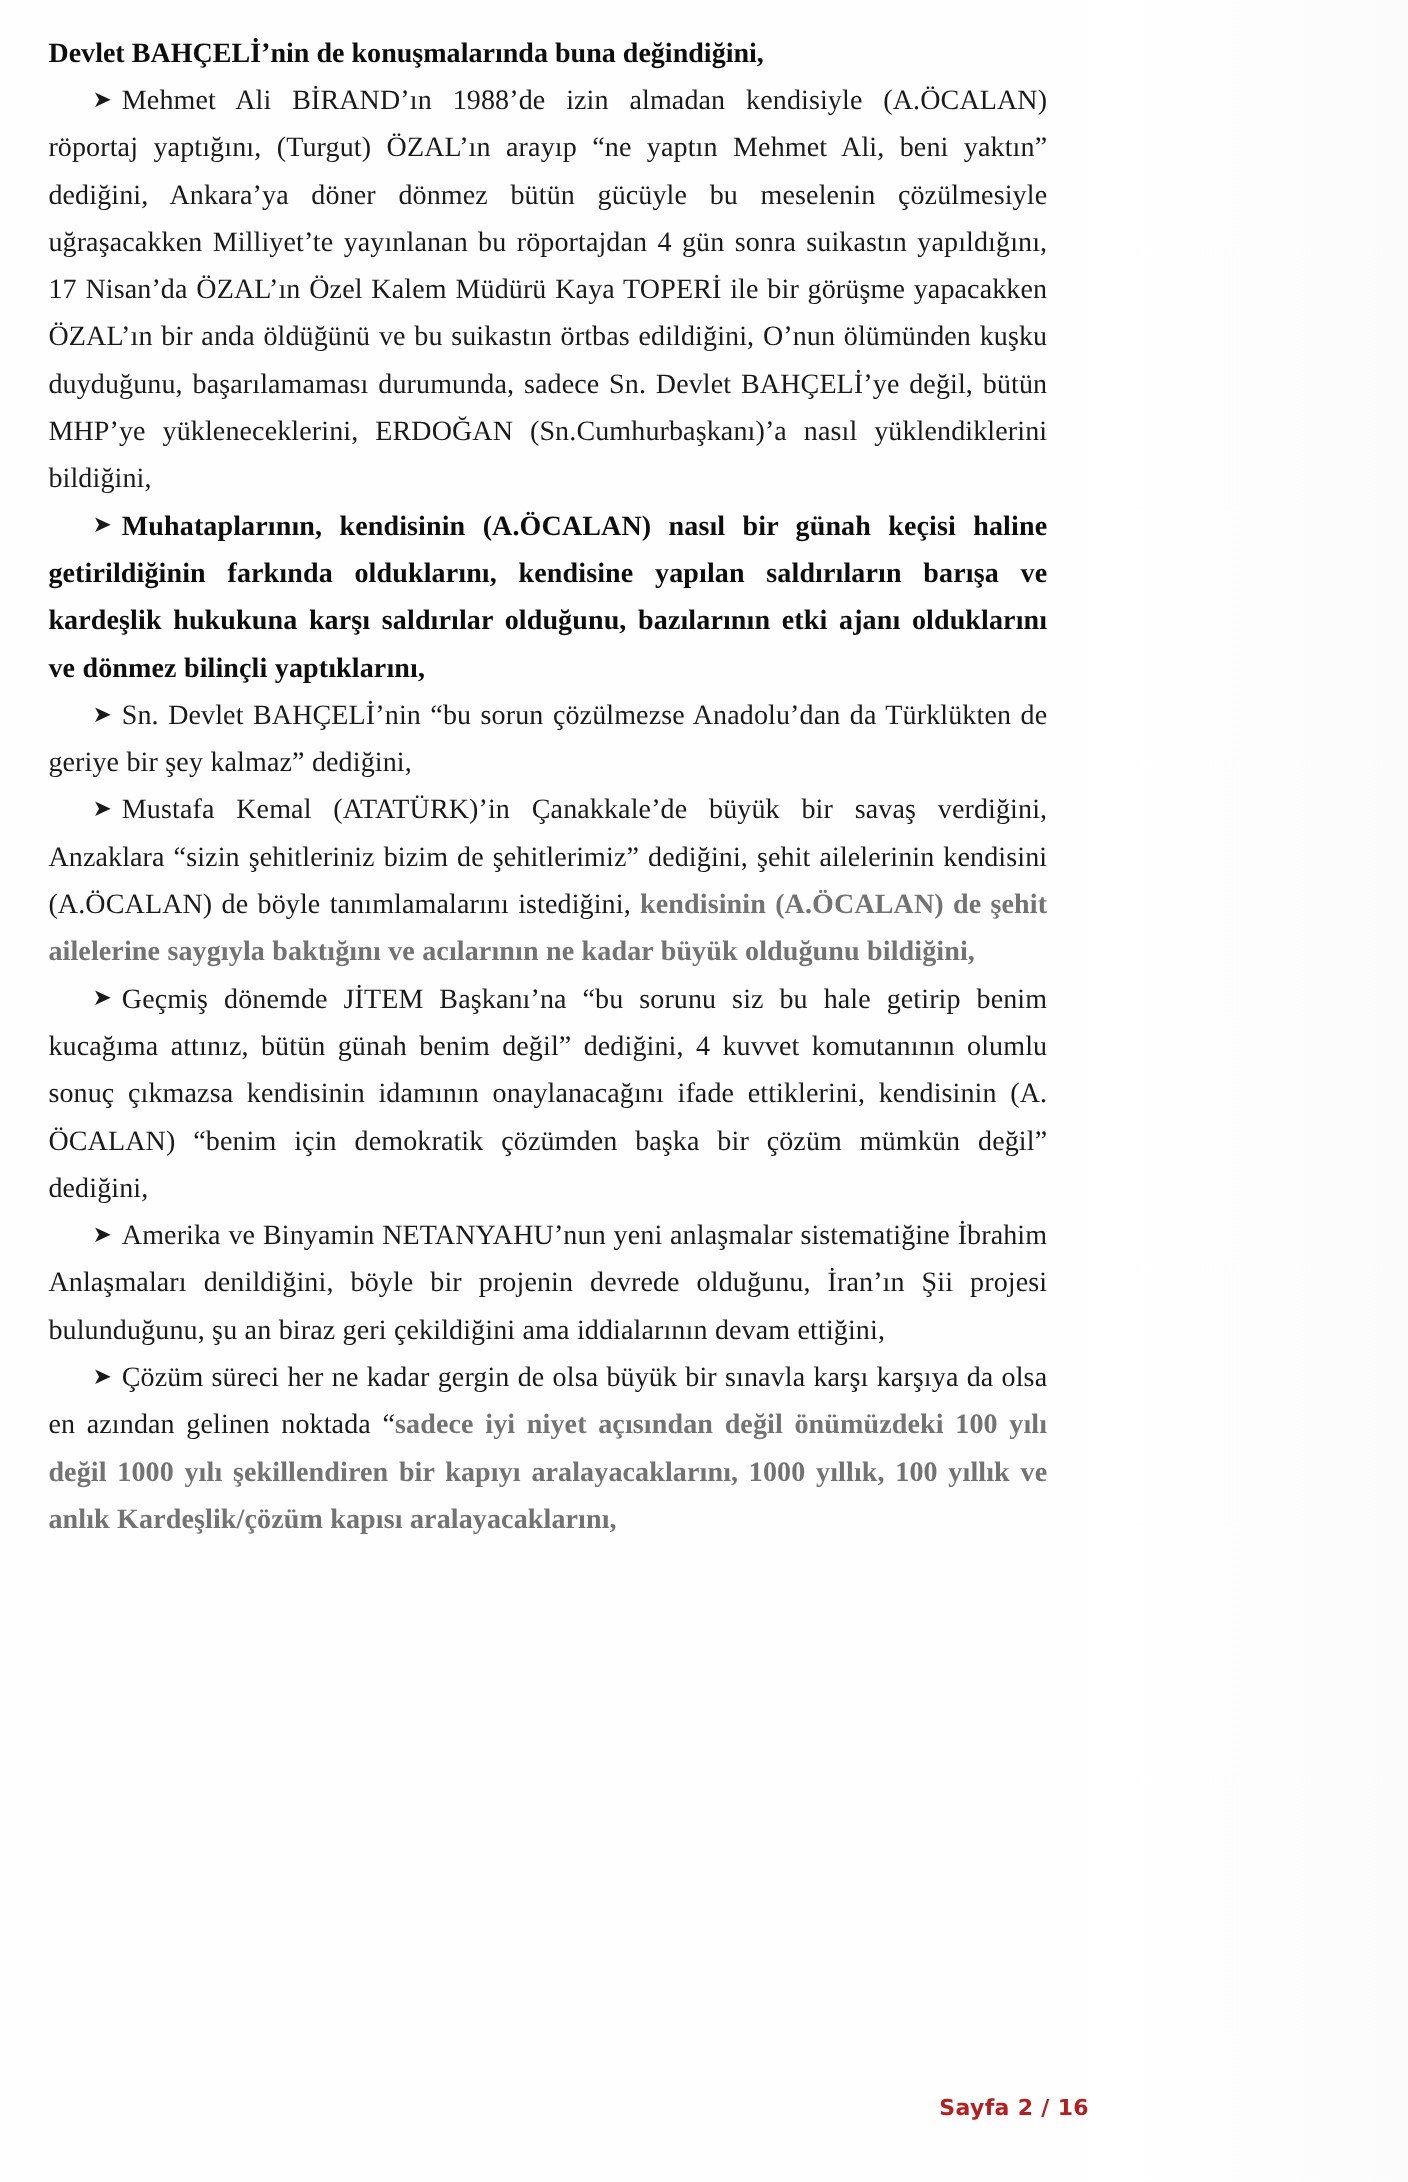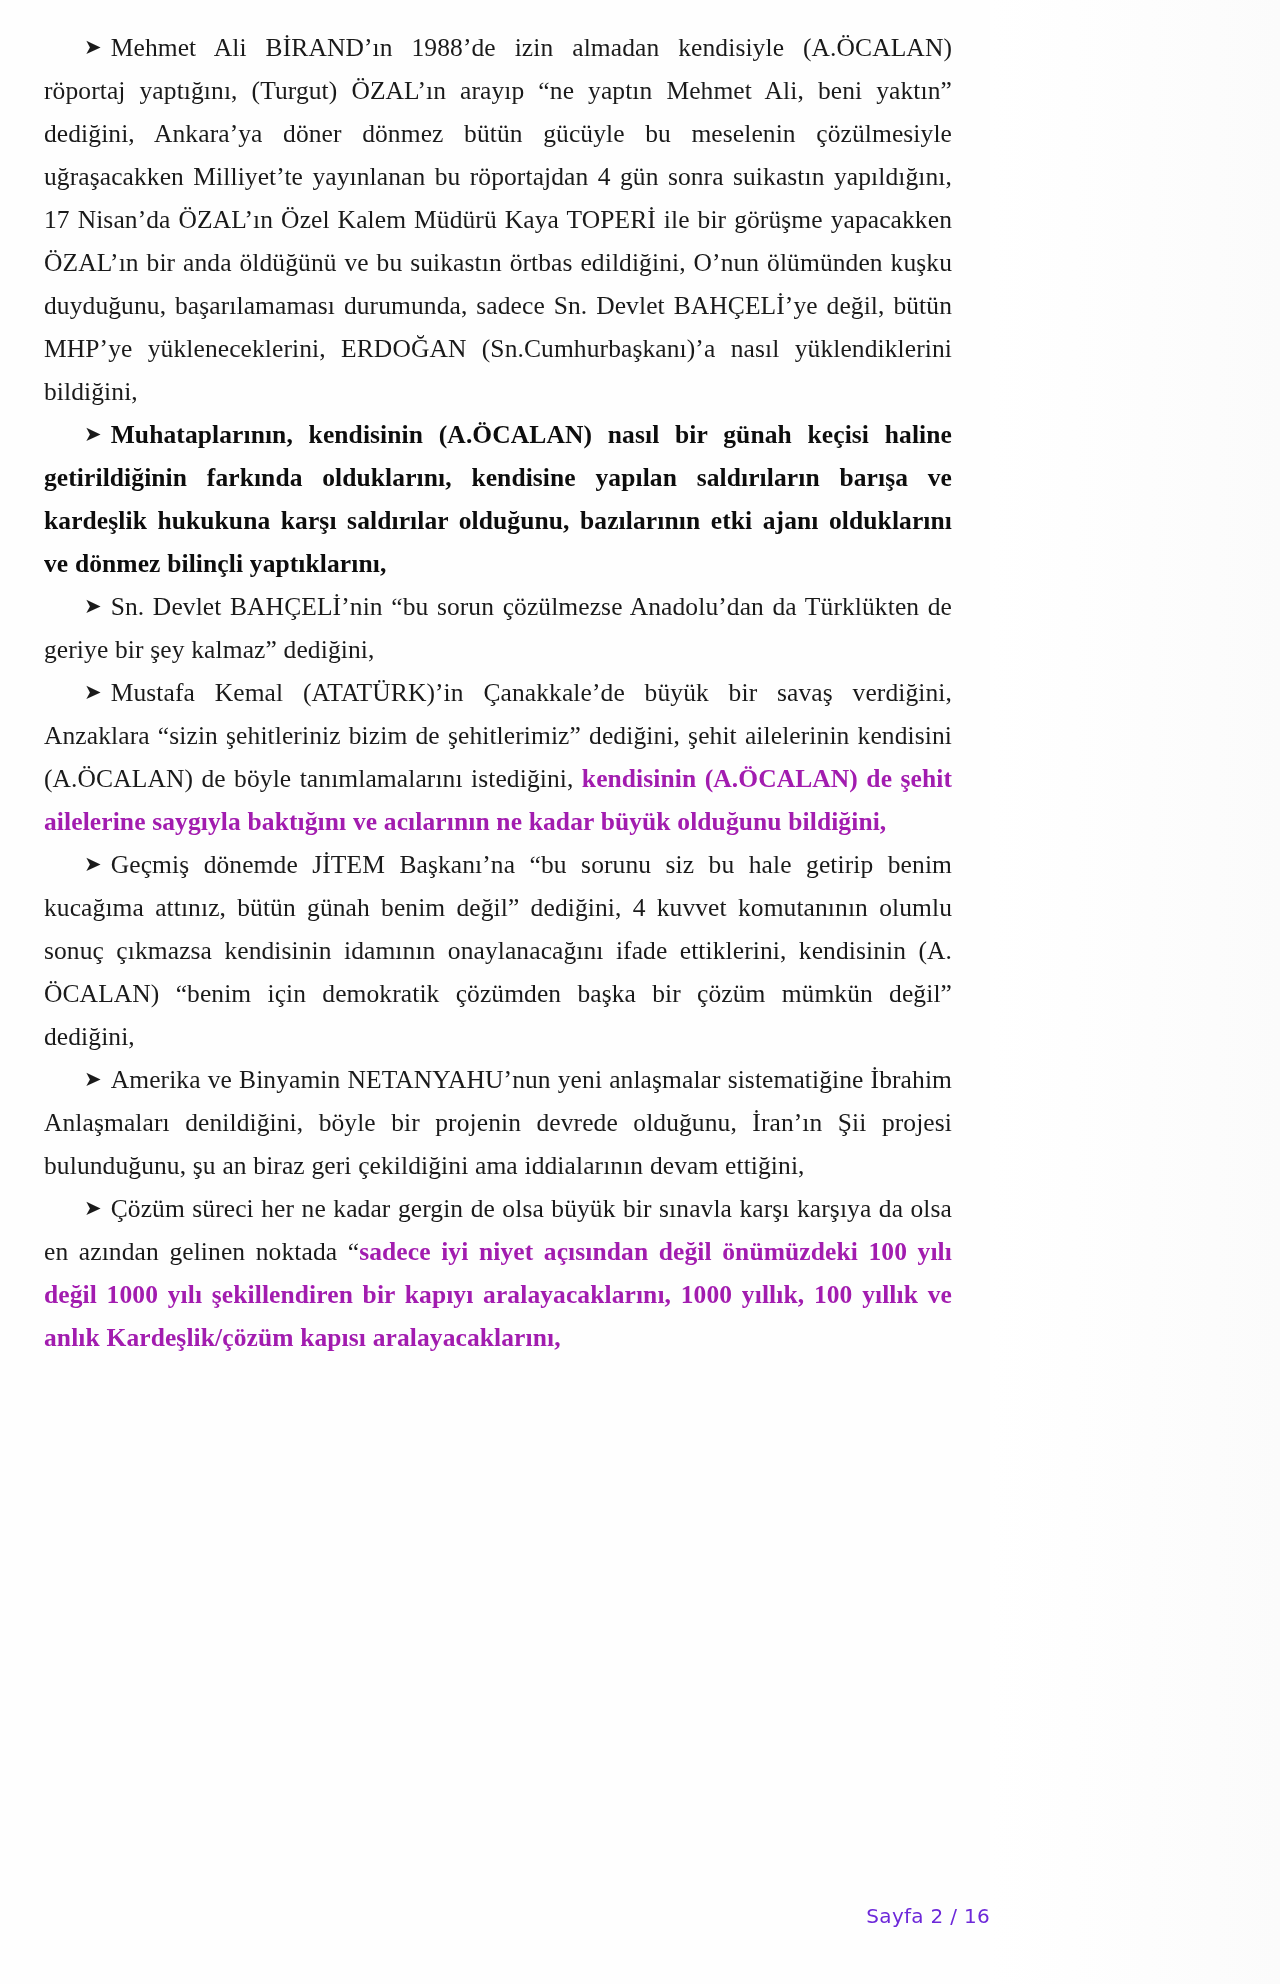--- a/index.html
+++ b/index.html
@@ -80,47 +80,48 @@
     font-weight: bold;
     line-height: 1;
     position: relative;
     top: -2px;
     padding-right: 9px;
     color: #1a1a1a;
   }
 
   b.inline-bold {
     font-weight: bold;
-    color: #a21caf;
+    color: #737373;
   }
 
   .footer {
     position: absolute;
     right: 290px;
     bottom: 56px;
     width: 908px;
     text-align: right;
     z-index: 3;
   }
 
   .footer .footer-text {
     font-family: "DejaVu Sans", "Liberation Sans", sans-serif;
     font-size: 20px;
-    font-weight: normal;
-    color: #6d28d9;
+    font-weight: bold;
+    color: #b91c1c;
     letter-spacing: 0.3px;
   }
 </style>
 </head>
 <body>
 
 <div class="page">
 
   <div class="body-area">
 
+    <p class="heading">Devlet BAHÇELİ’nin de konuşmalarında buna değindiğini,</p>
 
     <p class="para"><span class="indent"></span><span class="bullet">➤</span><span>Mehmet Ali BİRAND’ın 1988’de izin almadan kendisiyle (A.ÖCALAN) röportaj yaptığını, (Turgut) ÖZAL’ın arayıp “ne yaptın Mehmet Ali, beni yaktın” dediğini, Ankara’ya döner dönmez bütün gücüyle bu meselenin çözülmesiyle uğraşacakken Milliyet’te yayınlanan bu röportajdan 4 gün sonra suikastın yapıldığını, 17 Nisan’da ÖZAL’ın Özel Kalem Müdürü Kaya TOPERİ ile bir görüşme yapacakken ÖZAL’ın bir anda öldüğünü ve bu suikastın örtbas edildiğini, O’nun ölümünden kuşku duyduğunu, başarılamaması durumunda, sadece Sn. Devlet BAHÇELİ’ye değil, bütün MHP’ye yükleneceklerini, ERDOĞAN (Sn.Cumhurbaşkanı)’a nasıl  yüklendiklerini bildiğini,</span></p>
 
     <p class="para bold"><span class="indent"></span><span class="bullet">➤</span><span>Muhataplarının, kendisinin (A.ÖCALAN) nasıl bir günah keçisi haline getirildiğinin farkında olduklarını, kendisine yapılan saldırıların barışa ve kardeşlik hukukuna karşı saldırılar olduğunu, bazılarının etki ajanı olduklarını ve dönmez bilinçli yaptıklarını,</span></p>
 
     <p class="para"><span class="indent"></span><span class="bullet">➤</span><span>Sn. Devlet BAHÇELİ’nin “bu sorun çözülmezse Anadolu’dan da Türklükten de geriye bir şey kalmaz” dediğini,</span></p>
 
     <p class="para"><span class="indent"></span><span class="bullet">➤</span><span>Mustafa Kemal (ATATÜRK)’in Çanakkale’de büyük bir savaş verdiğini, Anzaklara “sizin şehitleriniz bizim de şehitlerimiz” dediğini, şehit ailelerinin kendisini (A.ÖCALAN) de böyle tanımlamalarını istediğini, </span><b class="inline-bold">kendisinin (A.ÖCALAN) de şehit ailelerine saygıyla baktığını ve acılarının ne kadar büyük olduğunu bildiğini,</b></p>
 
     <p class="para"><span class="indent"></span><span class="bullet">➤</span><span>Geçmiş dönemde JİTEM Başkanı’na “bu sorunu siz bu hale getirip benim kucağıma attınız, bütün günah benim değil” dediğini, 4 kuvvet komutanının olumlu sonuç çıkmazsa kendisinin idamının onaylanacağını ifade ettiklerini, kendisinin (A. ÖCALAN) “benim için demokratik çözümden başka bir çözüm mümkün değil” dediğini,</span></p>

